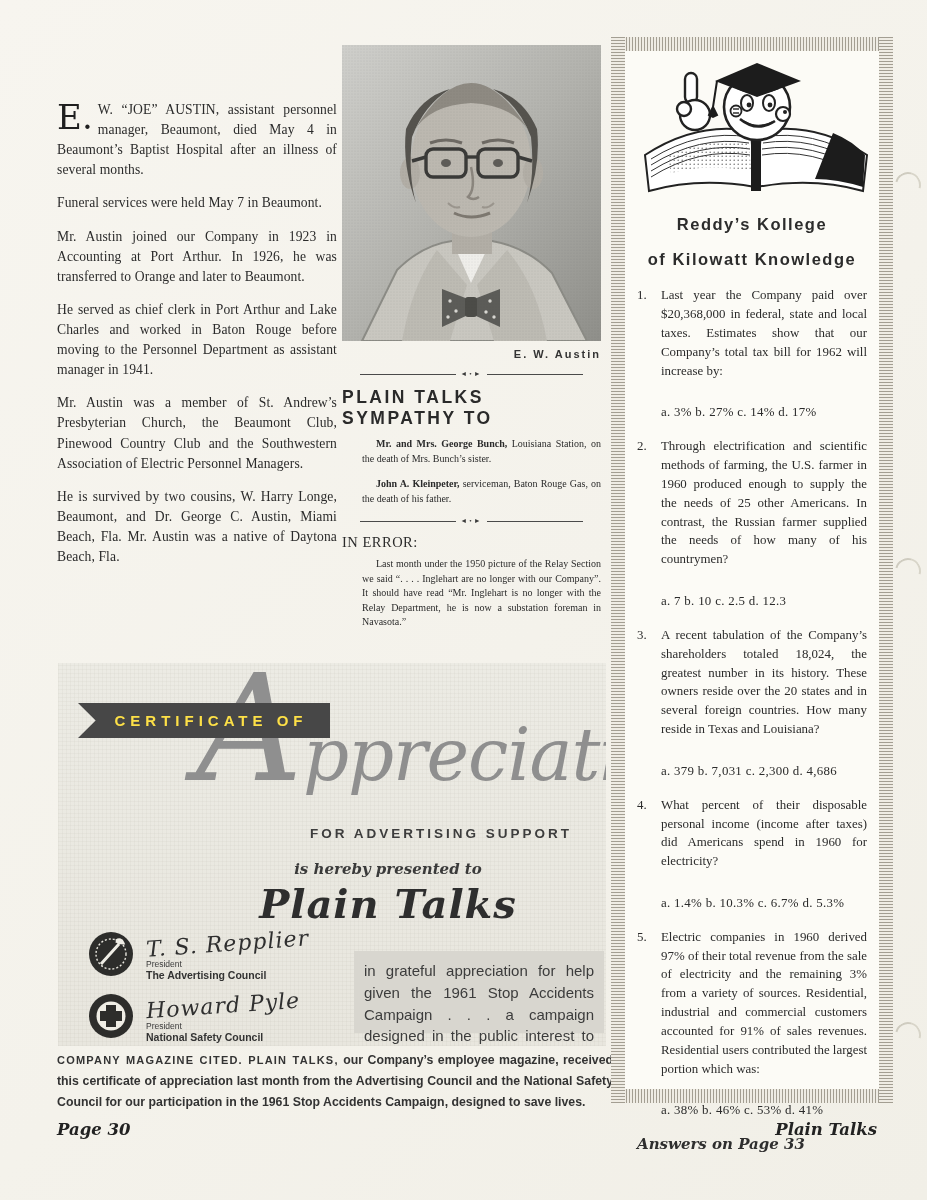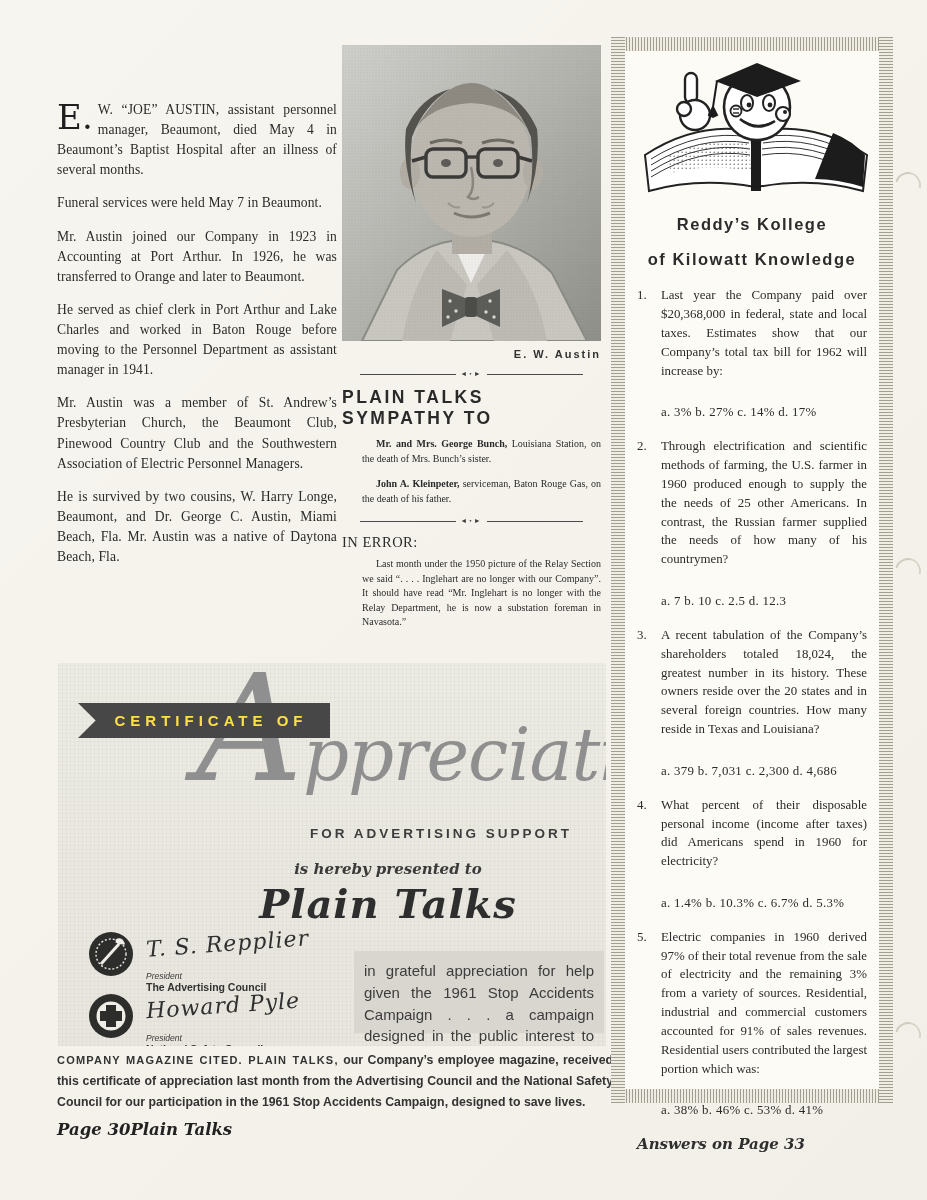--- a/index.html
+++ b/index.html
@@ -94,22 +94,22 @@
   }
   .sigrow { position:absolute; left:30px; display:flex; align-items:flex-start; gap:12px; }
   .sigrow.r1 { top:268px; }
   .sigrow.r2 { top:330px; }
   .seal { width:46px; height:46px; flex:0 0 auto; }
   .signame {
     font-family:"DejaVu Serif", serif; font-style:italic;
     font-size:22px; color:#2f2f2f; transform:rotate(-4deg); letter-spacing:1px;
   }
   .sigtitle {
-    font-family:"Liberation Sans", sans-serif; font-style:italic;
-    font-size:8.5px; color:#3a3a3a; margin-top:15px;
+    font-family:"Liberation Sans", sans-serif; 
+    font-size:8.5px; color:#3a3a3a; margin-top:3px;
   }
   .sigorg {
     font-family:"Liberation Sans", sans-serif; font-weight:bold;
     font-size:10.5px; color:#333;
   }
   .cert-box {
     position:absolute; left:296px; top:288px; width:250px; height:82px;
     background:#d8d6cf; padding:9px 10px;
     font-family:"Liberation Sans", sans-serif; font-weight:normal;
     font-size:15px; line-height:1.45; color:#3c3c3c; text-align:justify;
@@ -147,21 +147,21 @@
     font-size:12.9px; line-height:1.46; text-align:justify; }
   .question .qnum { position:absolute; left:0; top:0; }
   .question .qans { margin-top:23px; letter-spacing:.3px; }
   .quiz-footer {
     text-align:left; font-family:"DejaVu Serif", serif; font-style:italic;
     font-weight:bold; font-size:15px; margin-top:6px; color:#2e2e2e;
   }
   
   .pagefooter {
     position:absolute; left:57px; right:50px; top:1120px;
-    display:flex; justify-content:flex-start;
+    display:flex; justify-content:space-between;
     font-family:"DejaVu Serif", serif; font-style:italic; font-weight:bold;
     font-size:16.5px; color:#222;
   }
   
   .punch { position:absolute; right:6px; width:26px; height:26px; border-radius:50%;
     border:2px solid transparent; border-top-color:#cfccc0; border-right-color:#d8d5c9;
     transform:rotate(-30deg); }
   .punch.p1 { top:172px; } .punch.p2 { top:558px; } .punch.p3 { top:1022px; }
 </style>
 </head>

